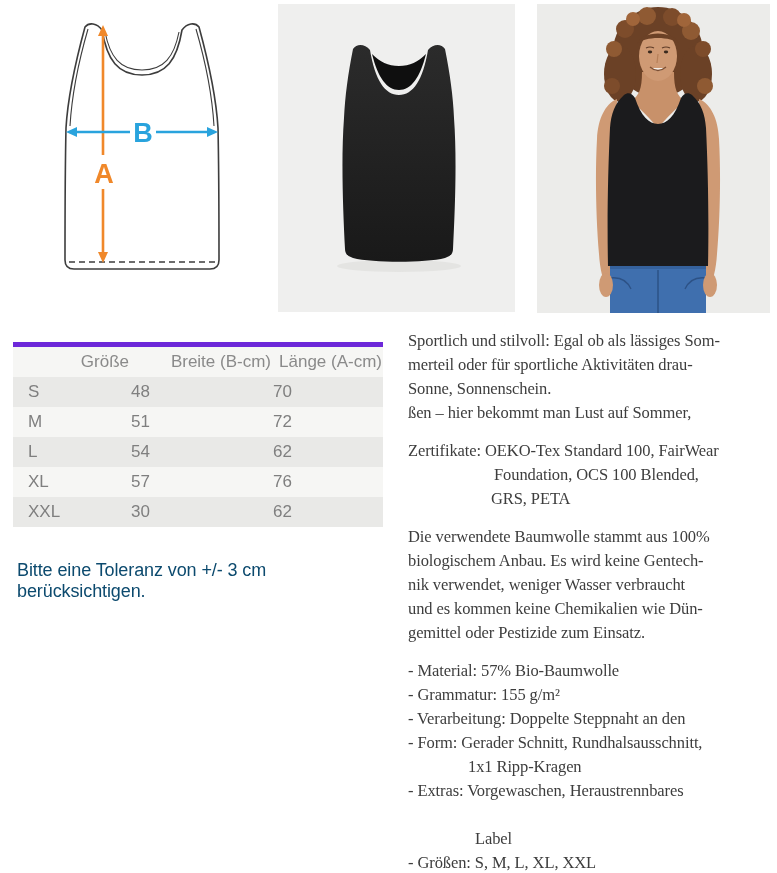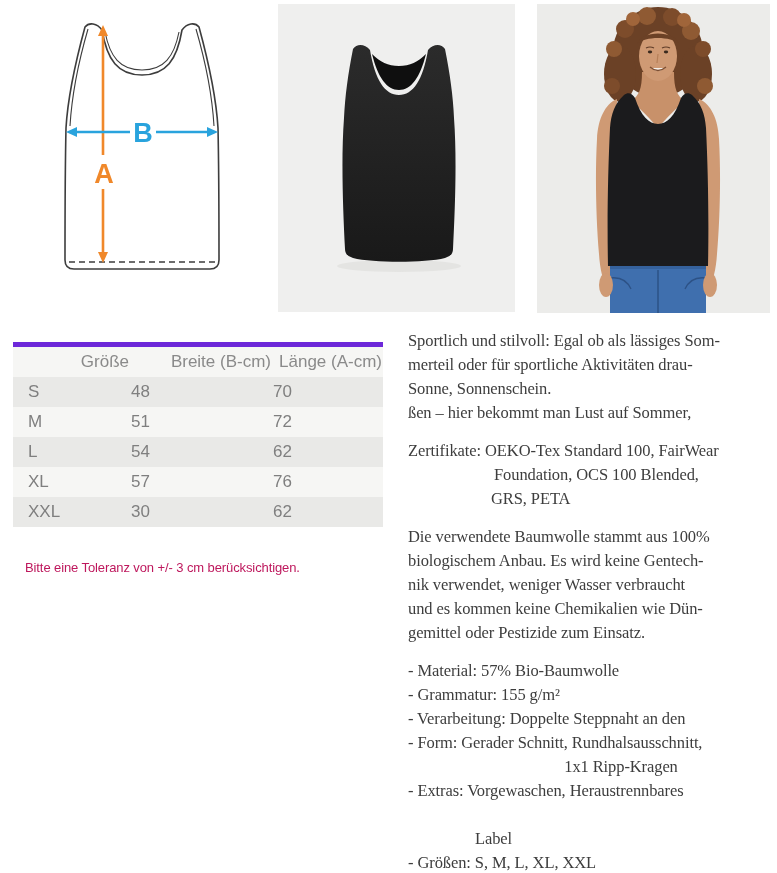--- a/index.html
+++ b/index.html
@@ -13,22 +13,22 @@
   
   table.size-table{position:absolute;left:13px;top:342px;width:370px;border-collapse:collapse;
         table-layout:fixed;font-size:17px;}
   table.size-table th{font-weight:400;color:#8a8a8a;text-align:right;height:28px;
         background:#f6f6f4;border-top:5px solid #6d28d9;}
   table.size-table td{color:#7f7f7f;height:28px;}
   table.size-table th:first-child,table.size-table td:first-child{padding-left:15px;}
   tr.row-odd{background:#e9e9e7;}
   tr.row-even{background:#f6f6f4;}
   
-  .note{position:absolute;left:17px;top:560px;width:380px;font-size:13px;color:#be185d;
-        letter-spacing:-0.1px;margin-left:8px;}
+  .note{position:absolute;left:17px;top:560px;width:380px;font-size:18px;color:#0c4a6e;
+        letter-spacing:-0.1px;}
   
   .description{position:absolute;left:408px;top:329px;width:366px;font-size:16.5px;
         line-height:24px;color:#3d3d3d;letter-spacing:-0.1px;}
   .description .para{margin:0 0 14px 0;font-family:Liberation Serif, serif;}
   .description .line{white-space:pre;}
 </style>
 </head>
 <body>
 
 <div class="page">
@@ -184,20 +184,20 @@
         <div class="line">biologischem Anbau. Es wird keine Gentech-</div>
         <div class="line">nik verwendet, weniger Wasser verbraucht</div>
         <div class="line">und es kommen keine Chemikalien wie Dün-</div>
         <div class="line">gemittel oder Pestizide zum Einsatz.</div>
       </div>
       <div class="para">
         <div class="line">- Material: 57% Bio-Baumwolle</div>
         <div class="line">- Grammatur: 155 g/m²</div>
         <div class="line">- Verarbeitung: Doppelte Steppnaht an den</div>
         <div class="line">- Form: Gerader Schnitt, Rundhalsausschnitt,</div>
-        <div class="line" style="padding-left: 60px; text-align: center;">1x1 Ripp-Kragen</div>
+        <div class="line" style="padding-left: 60px;">1x1 Ripp-Kragen</div>
         <div class="line">- Extras: Vorgewaschen, Heraustrennbares</div>
         <div class="line" style="padding-left: 67px; margin-top: 24px;">Label</div>
         <div class="line">- Größen: S, M, L, XL, XXL</div>
       </div>
     </div>
 
 </div>
 
 </body></html>

